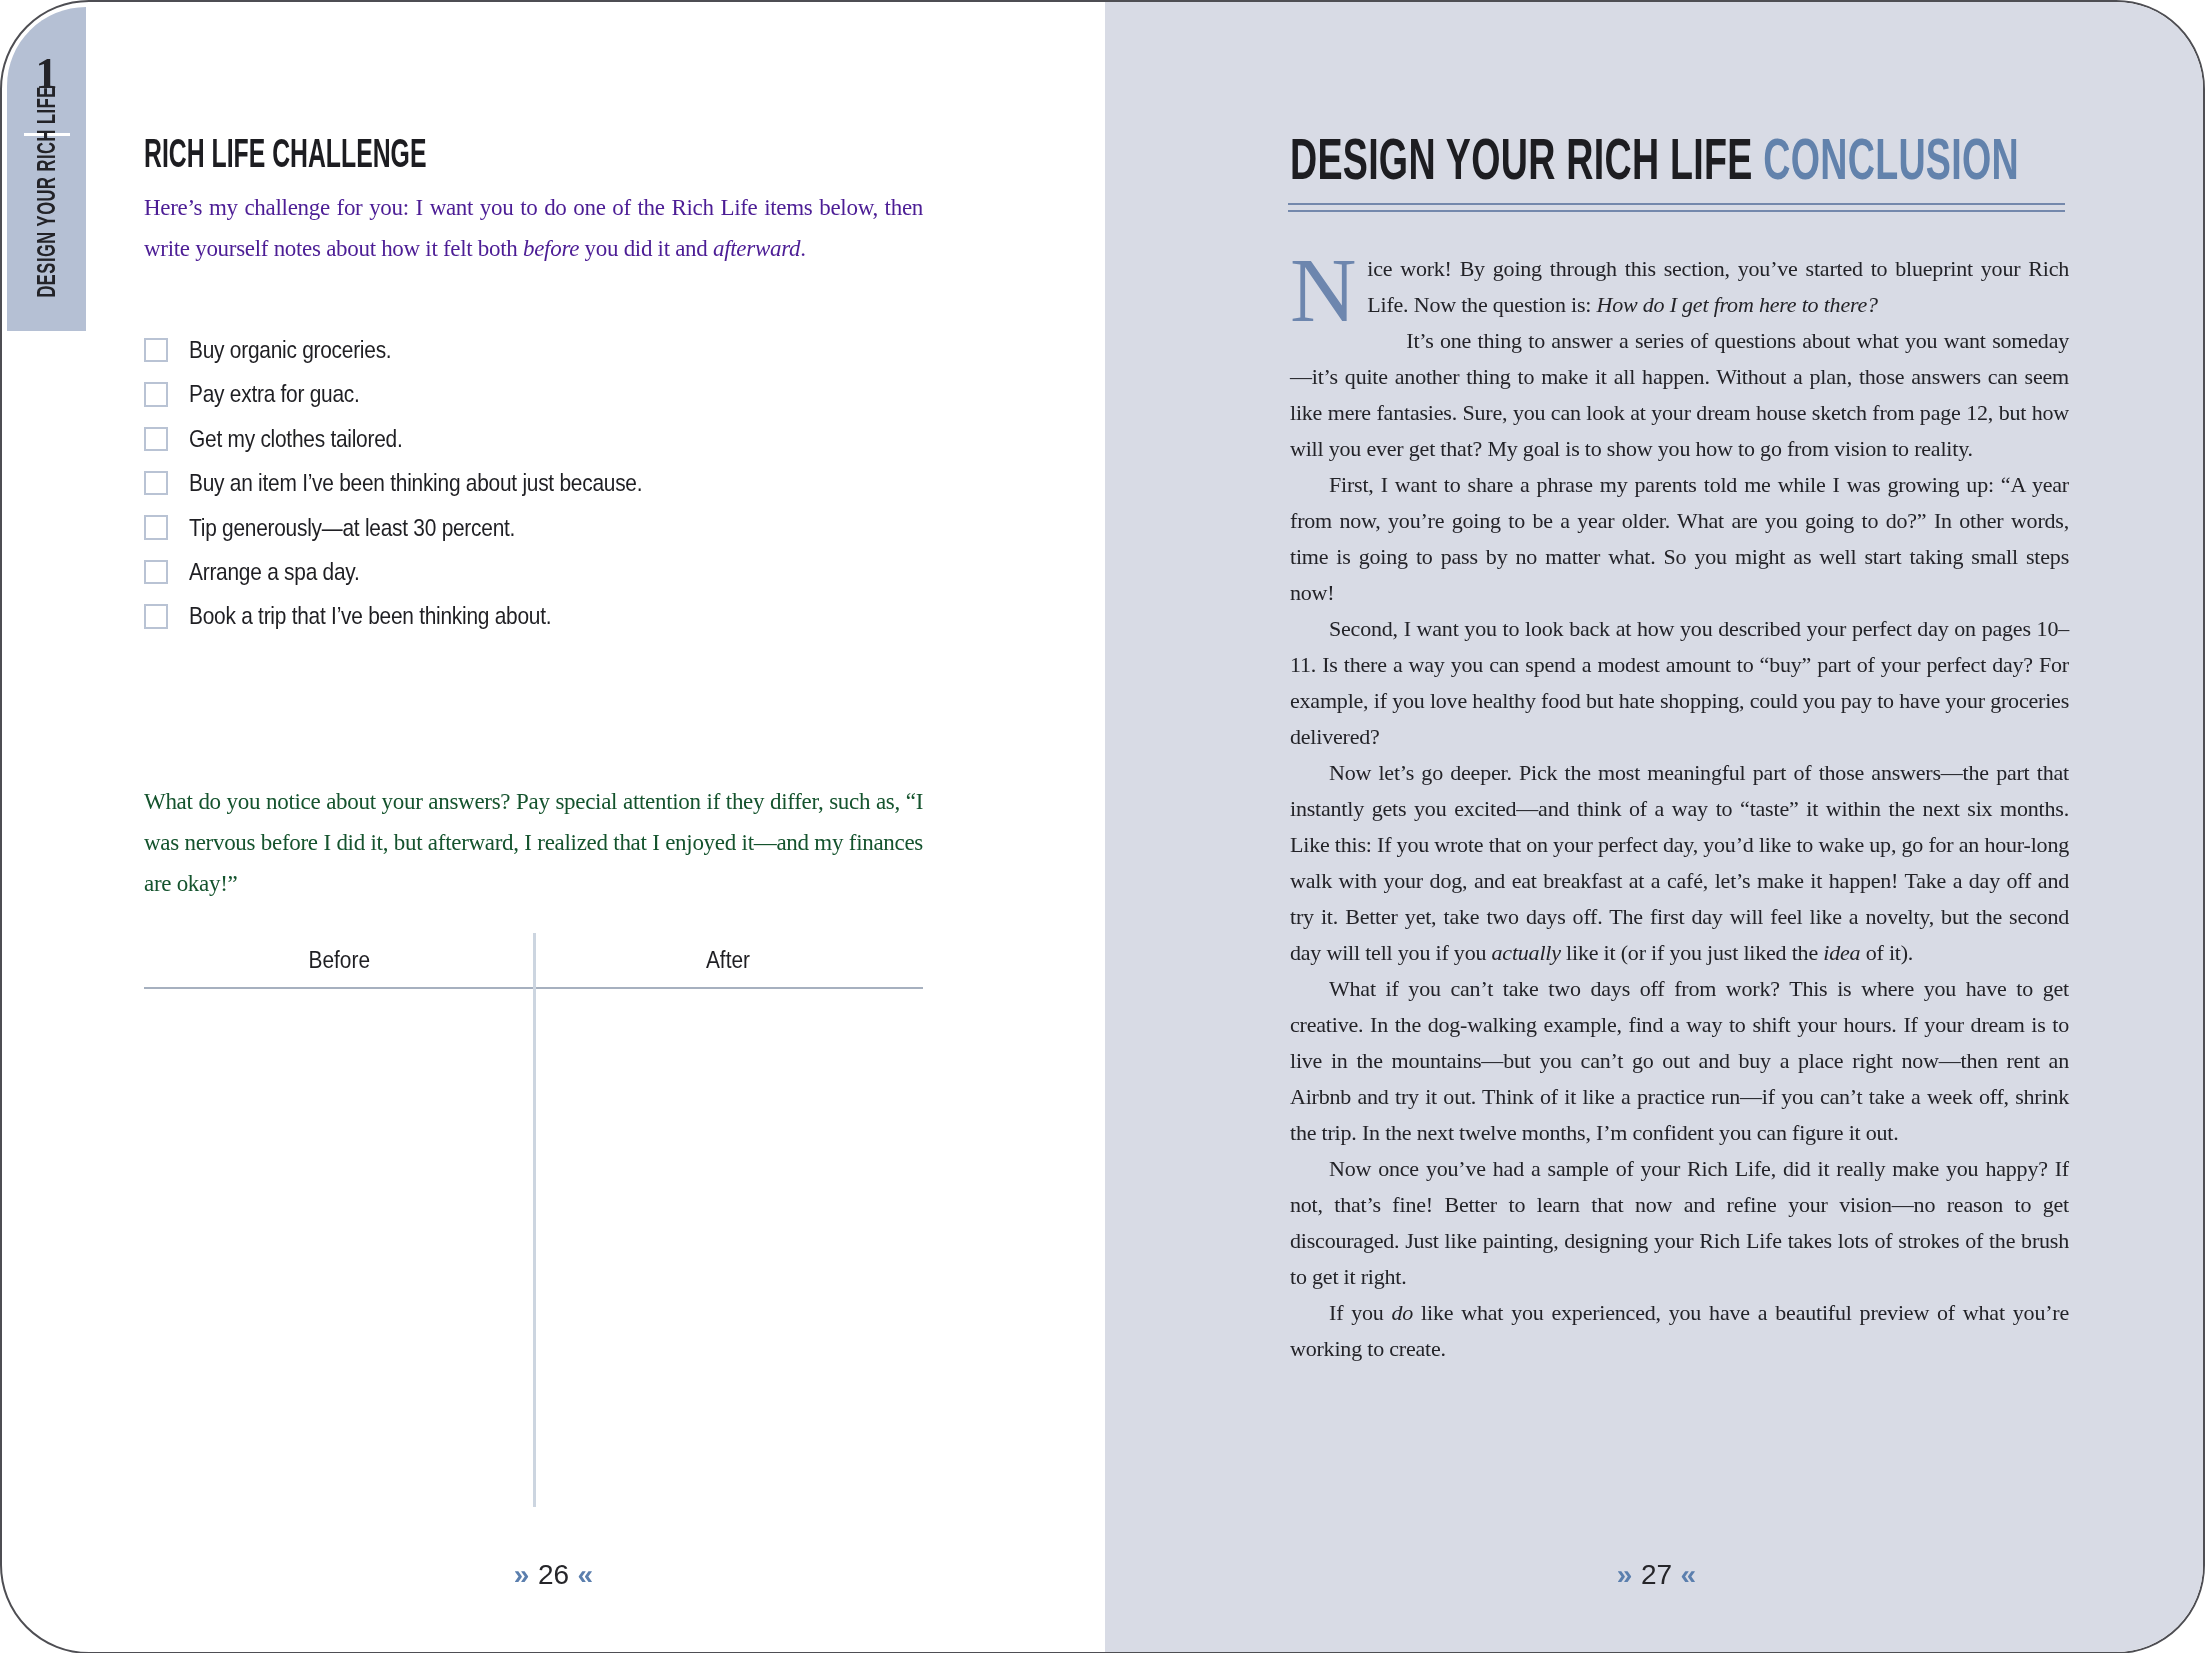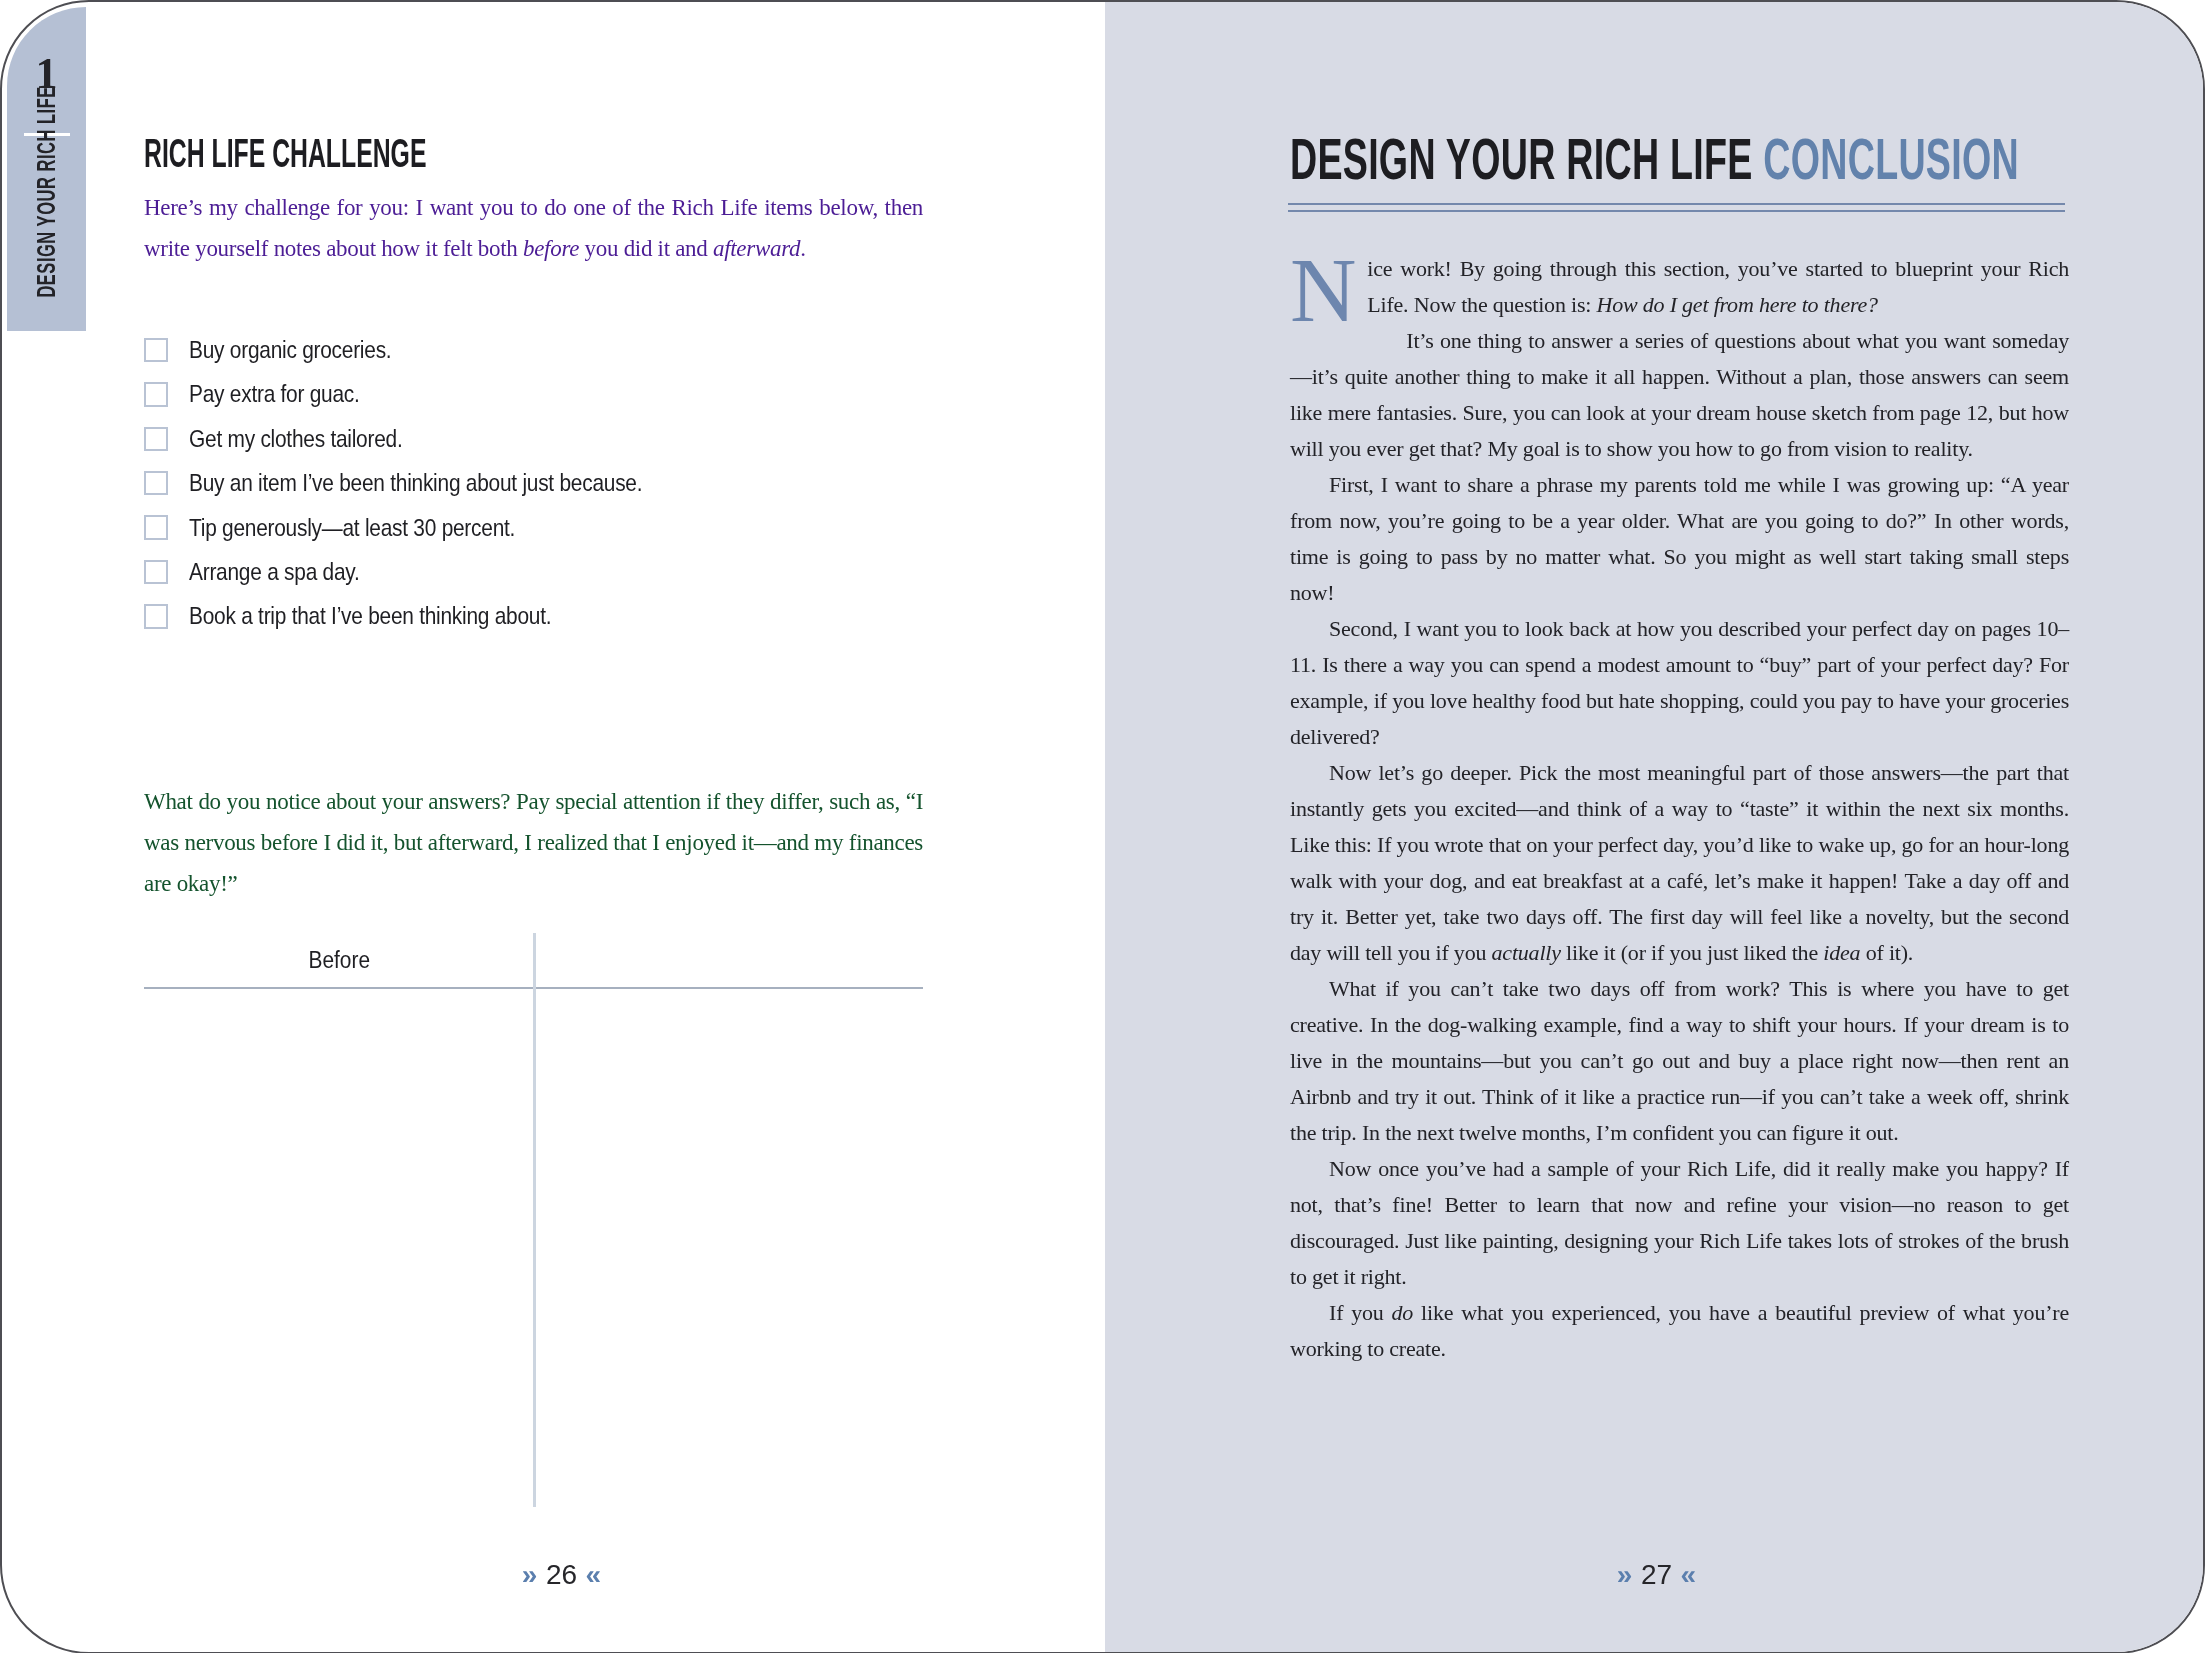--- a/index.html
+++ b/index.html
@@ -93,21 +93,21 @@
   .dropcap {
     float:left; font-family:"Liberation Serif", serif; color:#6d86ae;
     font-size:92px; line-height:70px; margin:4.2px 11px 0 0;
   }
 
   
   .pagenum {
     position:absolute; top:1557px; text-align:center;
     font-family:"Liberation Sans", sans-serif; font-size:28px; color:#26262a;
   }
-  .pagenum-left { left:8px; width:1103px; }
+  .pagenum-left { left:0; width:1103px; }
   .pagenum-right { left:1103px; width:1103px; }
   .pagenum .gm { color:#5b7fae; font-weight:bold; padding:0 8.5px; }
   em { font-style:italic; }
 </style>
 </head>
 <body>
 
 <div class="spread">
   <div class="right-bg"></div>
 
@@ -152,20 +152,23 @@
       </div>
     </div>
 
   <div class="lp-note"><span>What do you notice about your answers? Pay special attention if they differ, such as, “I was nervous before I did it, but afterward, I realized that I enjoyed it—and my finances are okay!”</span></div>
 
   <div class="lp-table">
     <div class="tbl-headers">
       <div class="cell">
         <span>Before</span>
       </div>
+      <div class="cell">
+        <span>After</span>
+      </div>
     </div>
     <div class="tbl-hrule"></div>
     <div class="tbl-vrule"></div>
   </div>
 
   <div class="pagenum pagenum-left">
     <span class="gm">»</span><span class="num">26</span><span class="gm">«</span>
   </div>
 
   <div class="rp-title">

